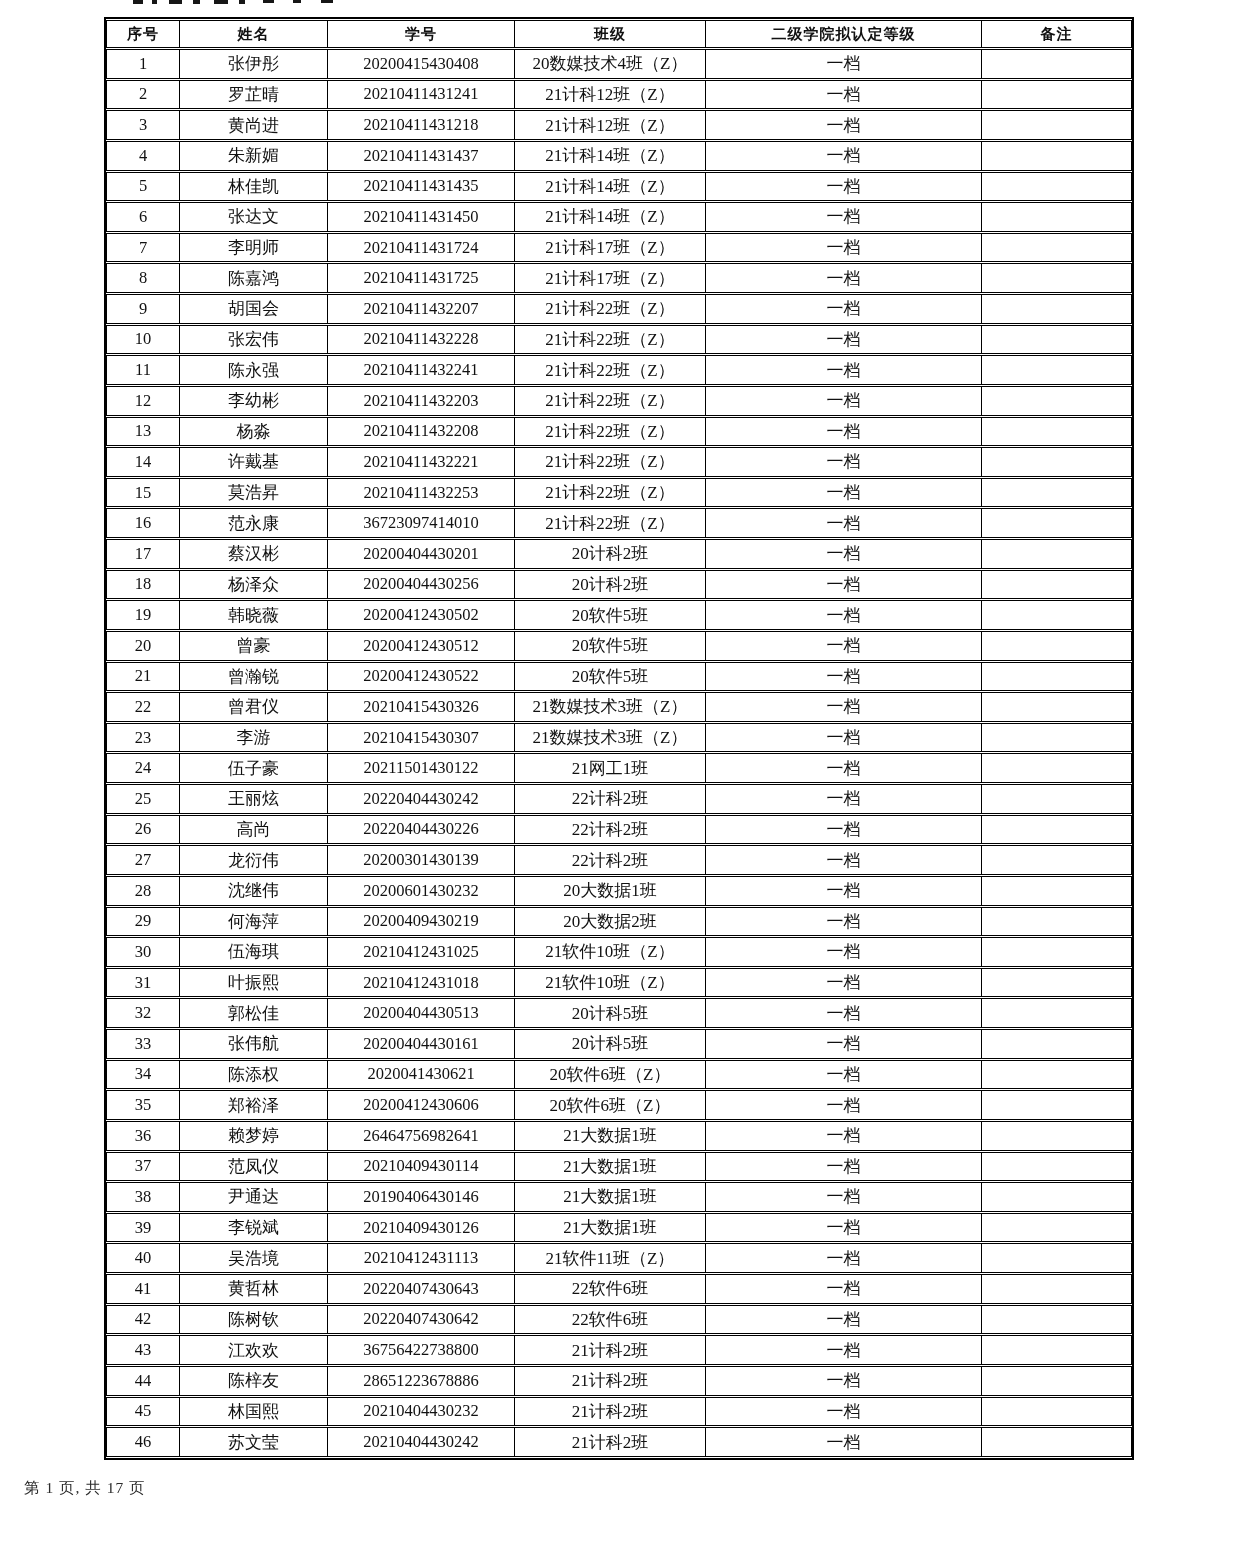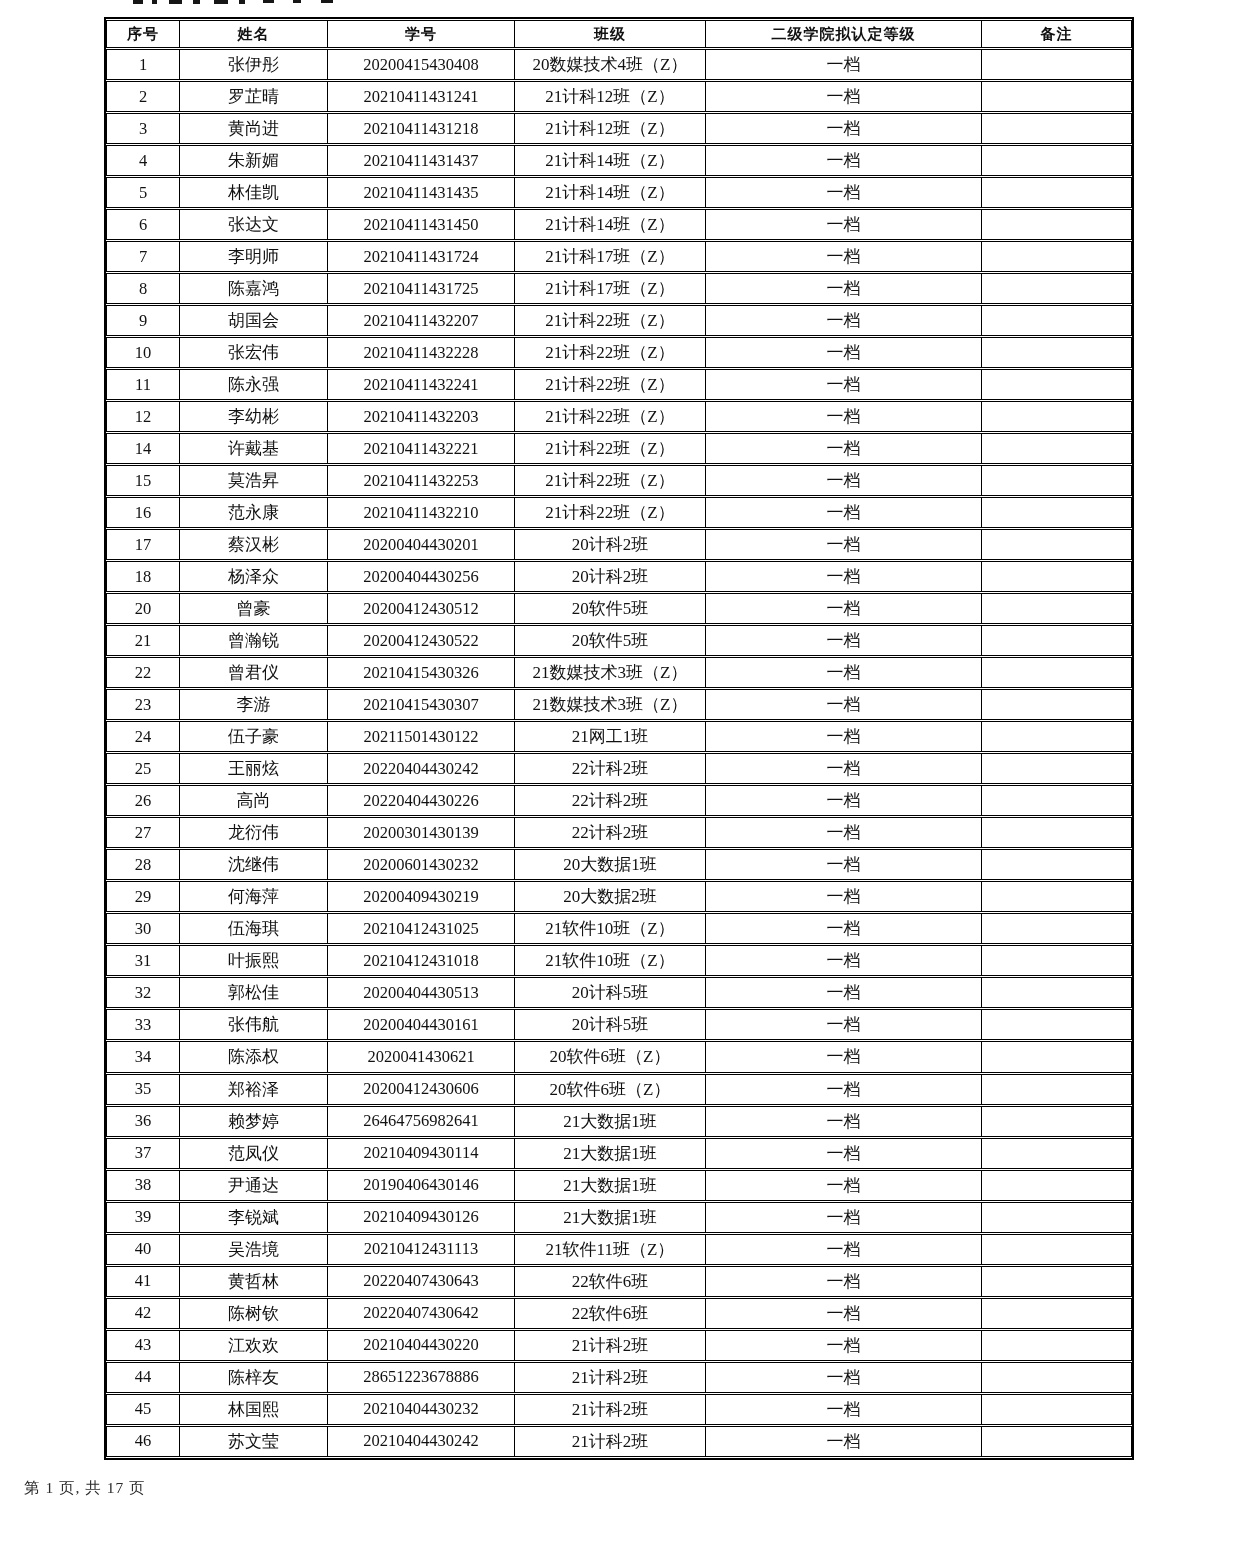--- a/index.html
+++ b/index.html
@@ -181,39 +181,47 @@
   </tr>
         <tr>
     <td class="num">12</td>
     <td>李幼彬</td>
     <td class="num">20210411432203</td>
     <td>21计科22班（Z）</td>
     <td>一档</td>
     <td></td>
   </tr>
         <tr>
+    <td class="num">13</td>
+    <td>杨淼</td>
+    <td class="num">20210411432208</td>
+    <td>21计科22班（Z）</td>
+    <td>一档</td>
+    <td></td>
+  </tr>
+        <tr>
     <td class="num">14</td>
     <td>许戴基</td>
     <td class="num">20210411432221</td>
     <td>21计科22班（Z）</td>
     <td>一档</td>
     <td></td>
   </tr>
         <tr>
     <td class="num">15</td>
     <td>莫浩昇</td>
     <td class="num">20210411432253</td>
     <td>21计科22班（Z）</td>
     <td>一档</td>
     <td></td>
   </tr>
         <tr>
     <td class="num">16</td>
     <td>范永康</td>
-    <td class="num">20210411432210</td>
+    <td class="num">36723097414010</td>
     <td>21计科22班（Z）</td>
     <td>一档</td>
     <td></td>
   </tr>
         <tr>
     <td class="num">17</td>
     <td>蔡汉彬</td>
     <td class="num">20200404430201</td>
     <td>20计科2班</td>
     <td>一档</td>
@@ -221,20 +229,28 @@
   </tr>
         <tr>
     <td class="num">18</td>
     <td>杨泽众</td>
     <td class="num">20200404430256</td>
     <td>20计科2班</td>
     <td>一档</td>
     <td></td>
   </tr>
         <tr>
+    <td class="num">19</td>
+    <td>韩晓薇</td>
+    <td class="num">20200412430502</td>
+    <td>20软件5班</td>
+    <td>一档</td>
+    <td></td>
+  </tr>
+        <tr>
     <td class="num">20</td>
     <td>曾豪</td>
     <td class="num">20200412430512</td>
     <td>20软件5班</td>
     <td>一档</td>
     <td></td>
   </tr>
         <tr>
     <td class="num">21</td>
     <td>曾瀚锐</td>
@@ -407,21 +423,21 @@
     <td class="num">42</td>
     <td>陈树钦</td>
     <td class="num">20220407430642</td>
     <td>22软件6班</td>
     <td>一档</td>
     <td></td>
   </tr>
         <tr>
     <td class="num">43</td>
     <td>江欢欢</td>
-    <td class="num">20210404430220</td>
+    <td class="num">36756422738800</td>
     <td>21计科2班</td>
     <td>一档</td>
     <td></td>
   </tr>
         <tr>
     <td class="num">44</td>
     <td>陈梓友</td>
     <td class="num">28651223678886</td>
     <td>21计科2班</td>
     <td>一档</td>

